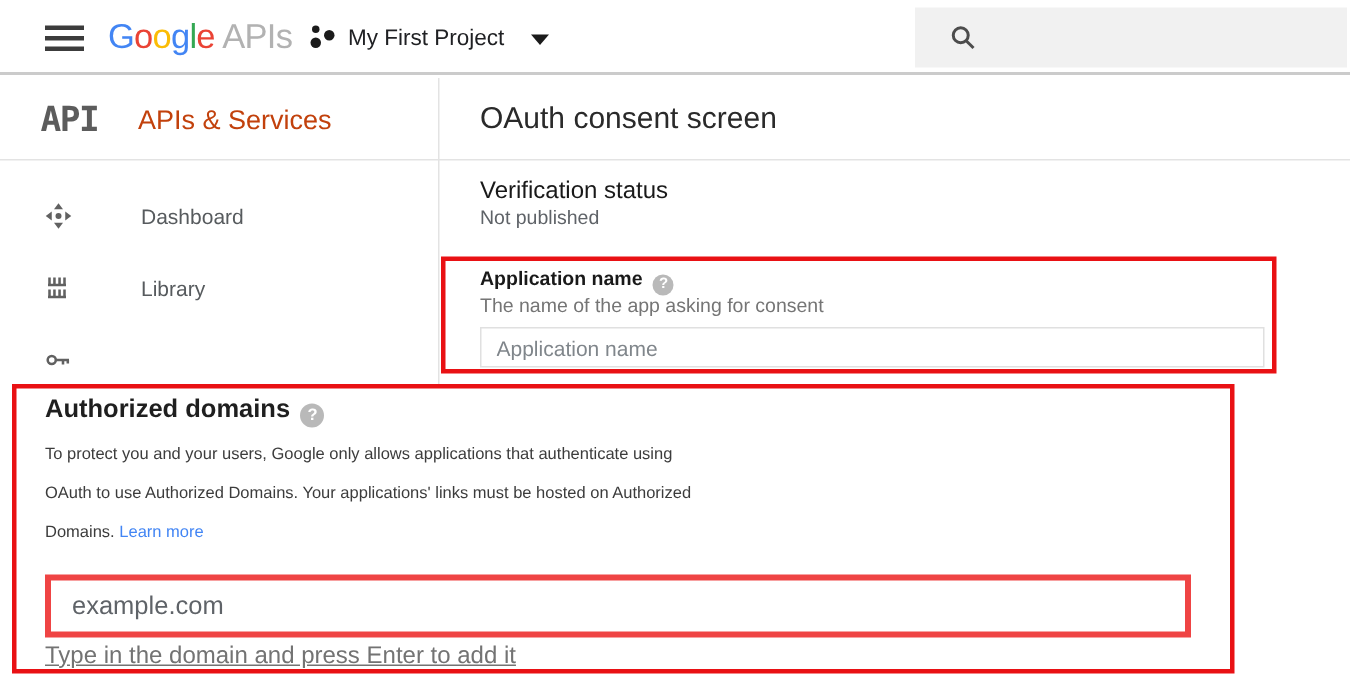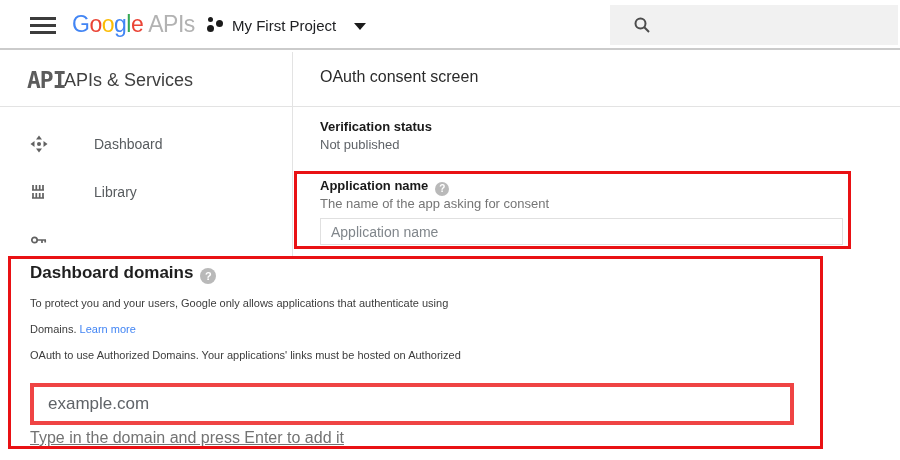--- a/index.html
+++ b/index.html
@@ -29,30 +29,30 @@
   .searchbox input { border:none; outline:none; background:transparent; flex:1;
                      font-size:14px; margin-left:12px; font-family:inherit; }
 
   
   .row-divider { position:absolute; left:0; top:106px; width:900px; height:1px; background:#e3e3e3; }
   .side-divider { position:absolute; left:292px; top:52px; width:1px; height:204px; background:#e3e3e3; }
 
   
   .api-logo { position:absolute; left:27px; top:67px; font-family:"DejaVu Sans Mono", monospace;
               font-weight:bold; font-size:23px; color:#5c5c5c; letter-spacing:-1px; }
-  .sidebar-title { position:absolute; left:64px; top:70px; font-size:18px; color:#404040; }
+  .sidebar-title { position:absolute; left:92px; top:70px; font-size:18px; color:#c2410c; }
   .nav-item { position:absolute; left:0; width:292px; height:48px; cursor:pointer; }
   .nav-item .nicon { position:absolute; left:30px; top:15px; width:18px; height:18px; }
   .nav-item .nlabel { position:absolute; left:76px; top:0; line-height:48px;
                       font-size:14px; color:#575b5e;margin-left:18px; }
   .nav-0 { top:120px; } .nav-1 { top:168px; } .nav-2 { top:216px; }
 
   
-  .page-title { position:absolute; left:320px; top:68px; font-size:16px; color:#2a2a2a; }
-  .verif-label { position:absolute; left:320px; top:119px; font-size:13px; font-weight:bold; color:#191919; }
+  .page-title { position:absolute; left:320px; top:68px; font-size:20px; color:#2a2a2a; }
+  .verif-label { position:absolute; left:320px; top:119px; font-size:16px; font-weight:normal; color:#191919; }
   .verif-value { position:absolute; left:320px; top:137px; font-size:13px; color:#5f6368; }
 
   .hl-rect { position:absolute; border:3px solid var(--highlight-color,#e91114);
              pointer-events:none; }
   .rect1 { left:294px; top:171px; width:557px; height:78px; }
   .rect2 { left:8px;  top:256px; width:815px; height:193px; }
 
   .app-label { position:absolute; left:320px; top:178px; font-size:13px; font-weight:bold; color:#191919; }
   .help-badge { display:inline-block; width:14px; height:14px; border-radius:50%;
                 background:#b9b9b9; color:#fff; font-size:10px; font-weight:bold;
@@ -146,27 +146,27 @@
 <div class="verif-label">Verification status</div>
 <div class="verif-value">Not published</div>
 
 <div class="app-label">
   <span>Application name</span><span class="help-badge">?</span>
 </div>
 <div class="app-helper">The name of the app asking for consent</div>
 <input class="app-input" type="text" placeholder="Application name" style="">
 
 <div class="auth-label">
-  <span>Dashboard domains</span><span class="help-badge">?</span>
+  <span>Authorized domains</span><span class="help-badge">?</span>
 </div>
 <div class="auth-desc">
   <div>To protect you and your users, Google only allows applications that authenticate using</div>
+  <div>OAuth to use Authorized Domains. Your applications' links must be hosted on Authorized</div>
   <div>
     <span>Domains.</span>
     <a href="#">Learn more</a>
   </div>
-  <div>OAuth to use Authorized Domains. Your applications' links must be hosted on Authorized</div>
 </div>
 <input class="domain-input" type="text" placeholder="example.com" style="">
 <div class="domain-hint">Type in the domain and press Enter to add it</div>
 
 <div class="hl-rect rect1"></div>
 <div class="hl-rect rect2"></div>
 
 </body></html>

